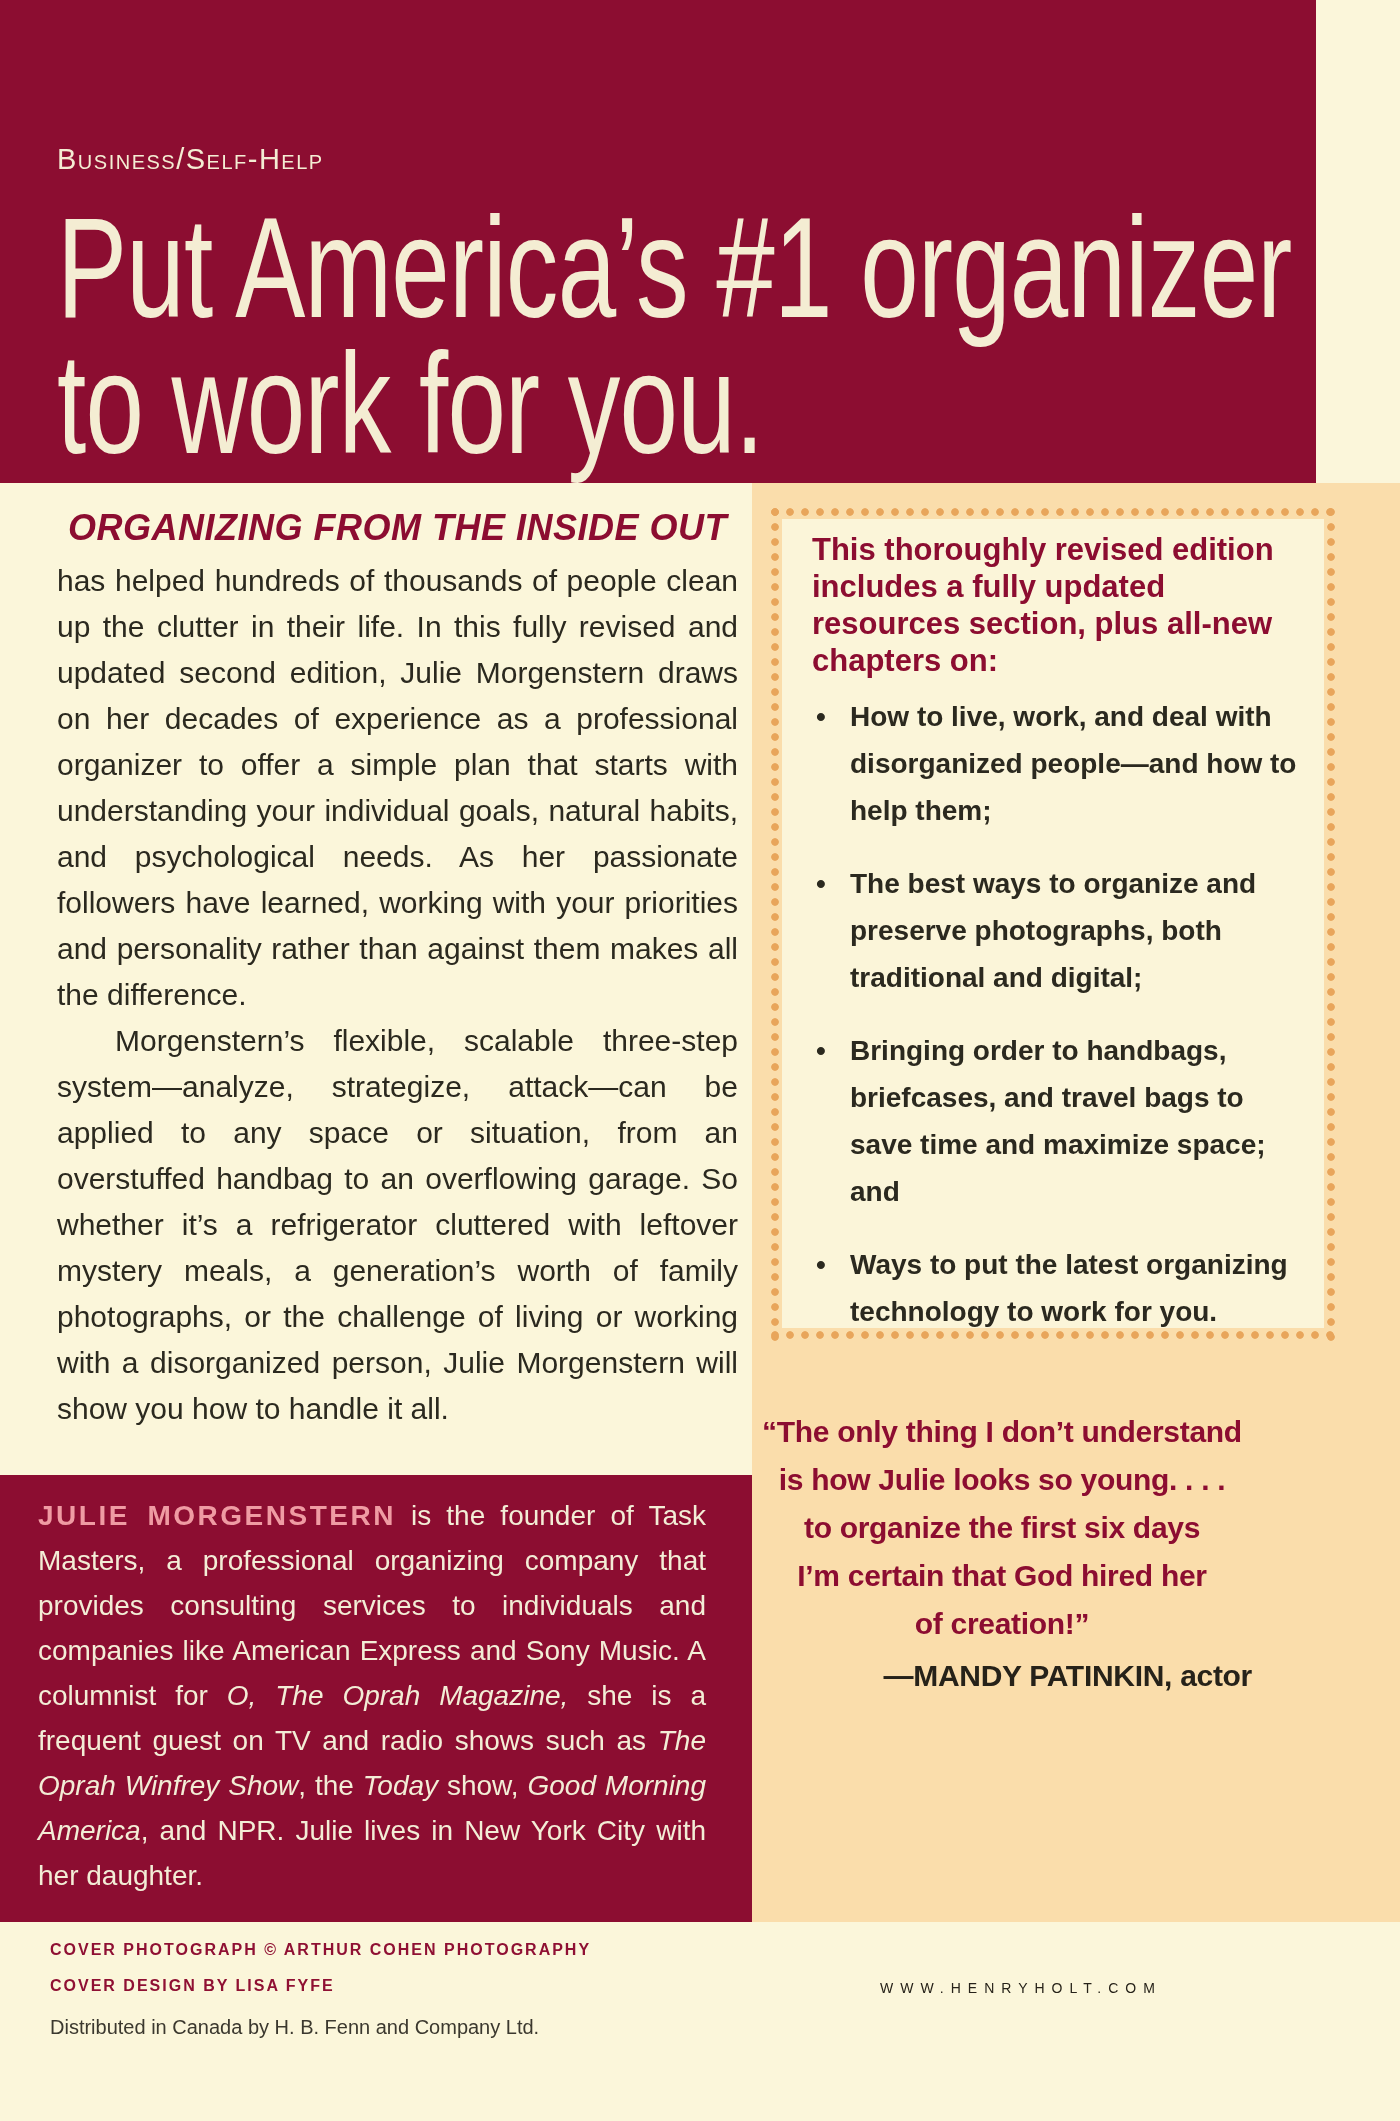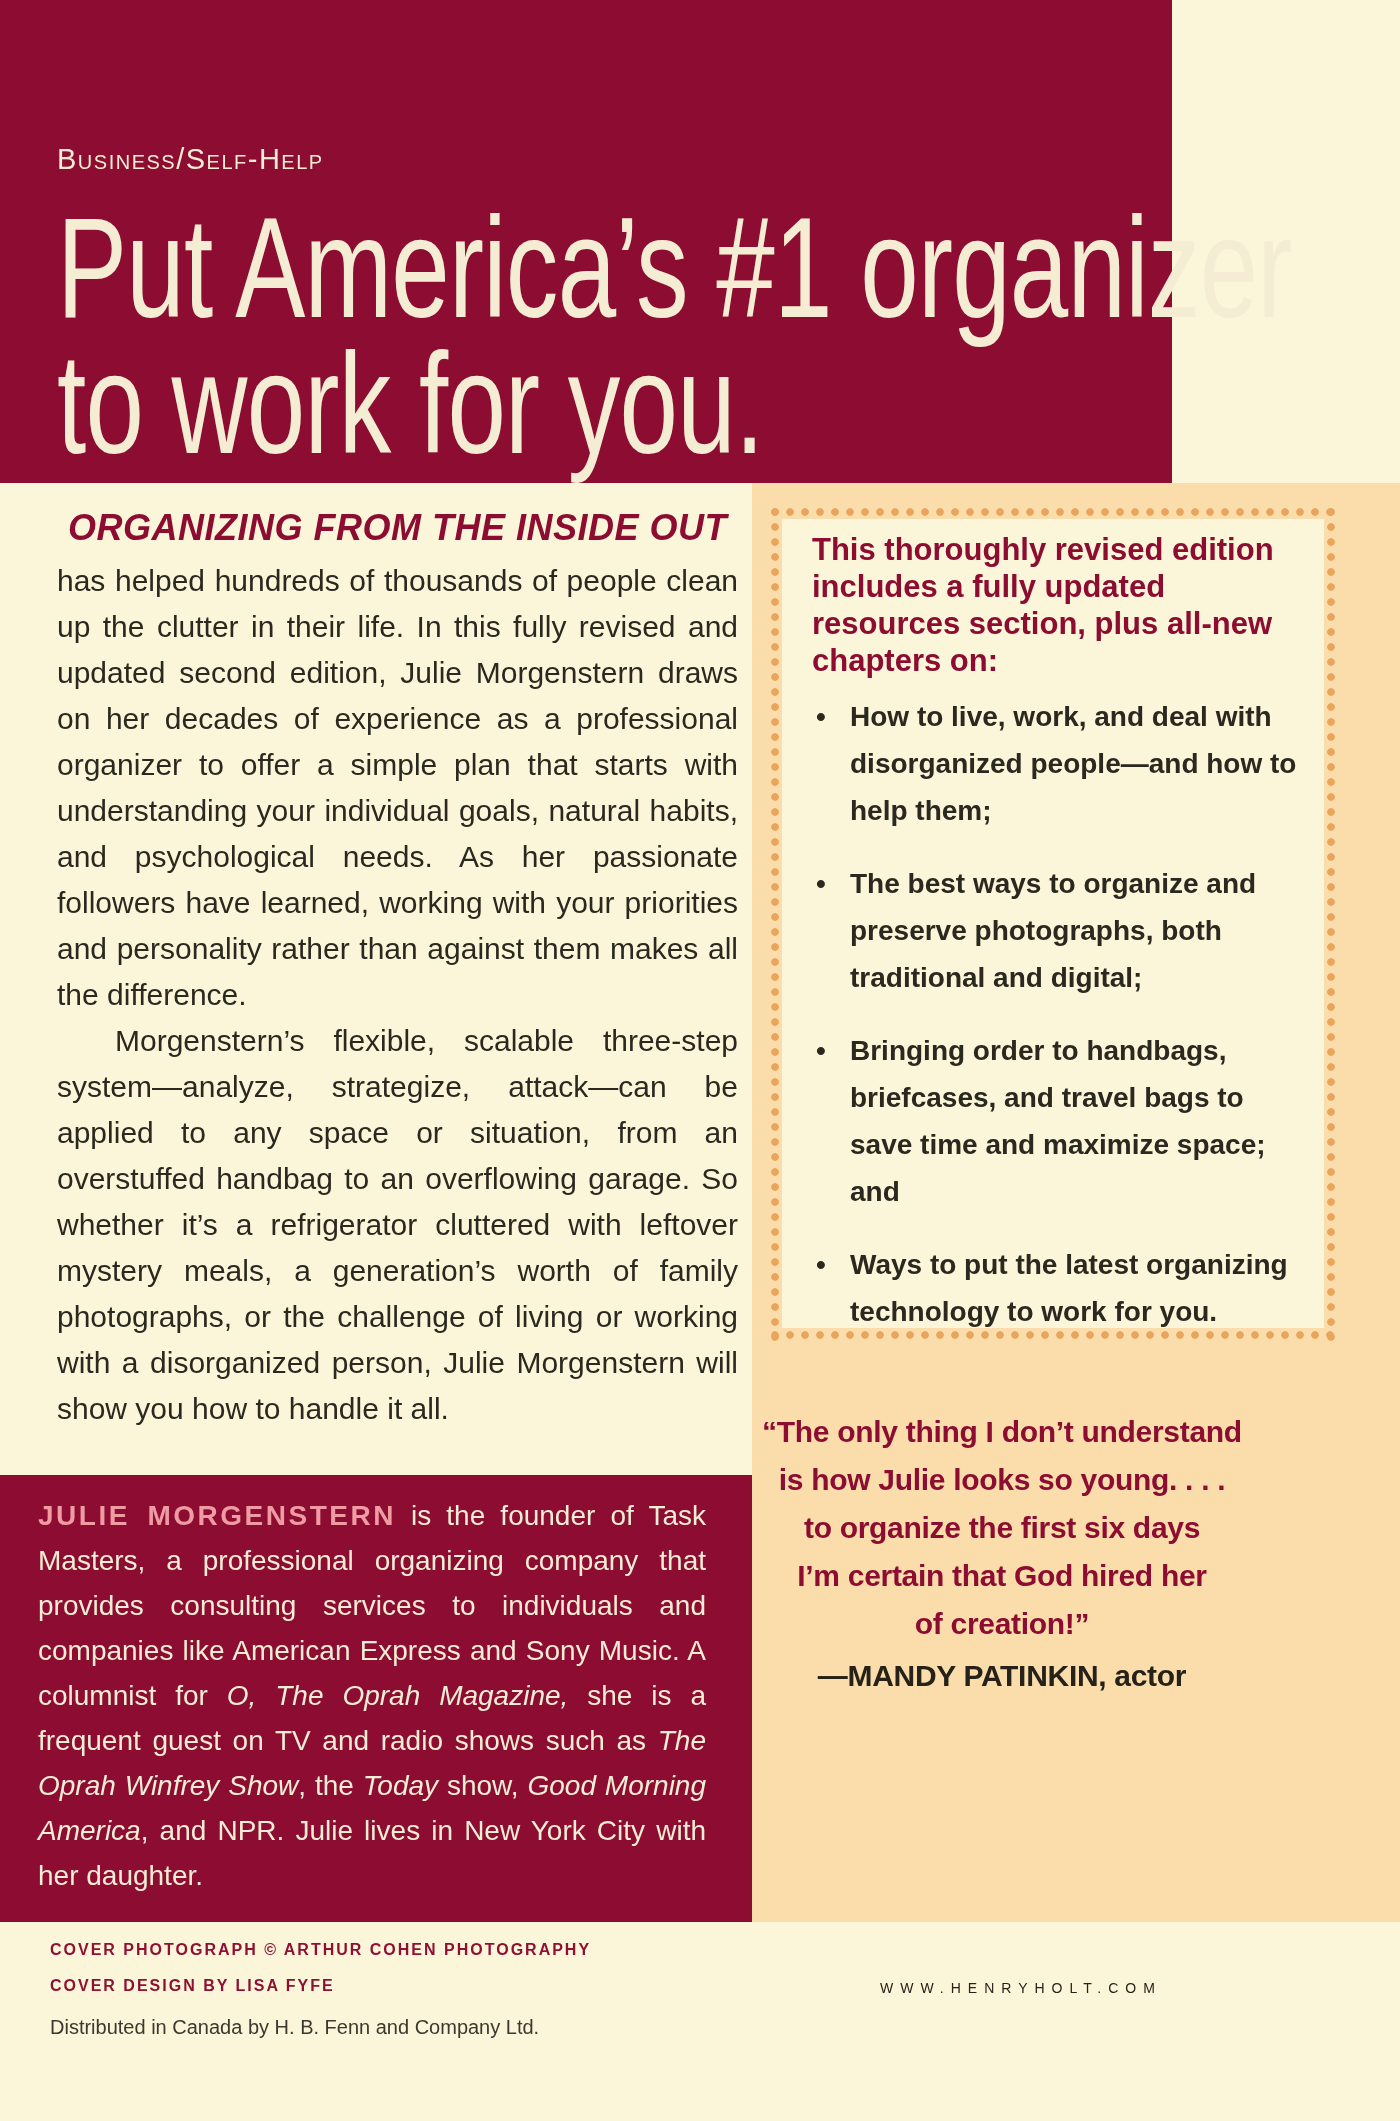--- a/index.html
+++ b/index.html
@@ -1,20 +1,20 @@
 <!DOCTYPE html>
 <html><head>
 <meta charset="utf-8">
 <style>
   html,body{margin:0;padding:0;background:#FBF6DA;}
   .page{position:relative;width:1400px;height:2121px;background:#FBF6DA;overflow:hidden;
         font-family:"Liberation Sans",sans-serif;}
 
   
-  .masthead{position:absolute;left:0;top:0;width:1172px;height:483px;background:#8C0D31;}
+  .masthead{position:absolute;left:0;top:0;width:1316px;height:483px;background:#8C0D31;}
   .category{position:absolute;left:57px;top:143px;color:#F4EDD3;font-size:29px;
             font-variant:small-caps;letter-spacing:1.5px;}
   .title{position:absolute;left:57px;top:200px;margin:0;color:#F4EDD3;font-weight:400;
          font-size:142px;line-height:136px;transform:scaleX(0.74);transform-origin:left top;
          letter-spacing:-1px;}
   .title-line{display:block;white-space:nowrap;}
 
   
   .left-col{position:absolute;left:0;top:483px;width:752px;height:992px;background:#FBF6DA;
             padding:21px 14px 0 57px;box-sizing:border-box;overflow:hidden;}
@@ -47,21 +47,21 @@
         background-repeat:repeat-x,repeat-x,repeat-y,repeat-y,no-repeat;
         padding:12px 26px 0 30px;overflow:hidden;}
   .box-heading{color:#8C0D31;font-weight:bold;font-size:31px;line-height:37px;margin-bottom:14px;}
   .features{list-style:none;margin:0;padding:0;}
   .features li{position:relative;padding-left:38px;margin-bottom:26px;color:#2B291F;
         font-weight:bold;font-size:28px;line-height:47px;}
   .features .bullet{position:absolute;left:4px;top:0;}
 
   .quote{position:absolute;left:0;top:925px;width:500px;text-align:center;
          color:#8C0D31;font-weight:bold;font-size:30px;line-height:48px;letter-spacing:-0.3px;}
-  .q-attr{color:#262219;margin-top:4px;}
+  .q-attr{color:#262219;margin-top:4px;text-align:right;}
 
   
   .credit{position:absolute;left:50px;color:#8F1033;font-weight:bold;font-size:16px;
           letter-spacing:2px;}
   .c1{top:1941px;}
   .c2{top:1977px;}
   .dist{position:absolute;left:50px;top:2016px;color:#3B382E;font-size:20px;}
   .website{position:absolute;left:880px;top:1936px;color:#262219;font-weight:normal;
            font-size:14px;letter-spacing:7px;margin-top:44px;}
 </style>

